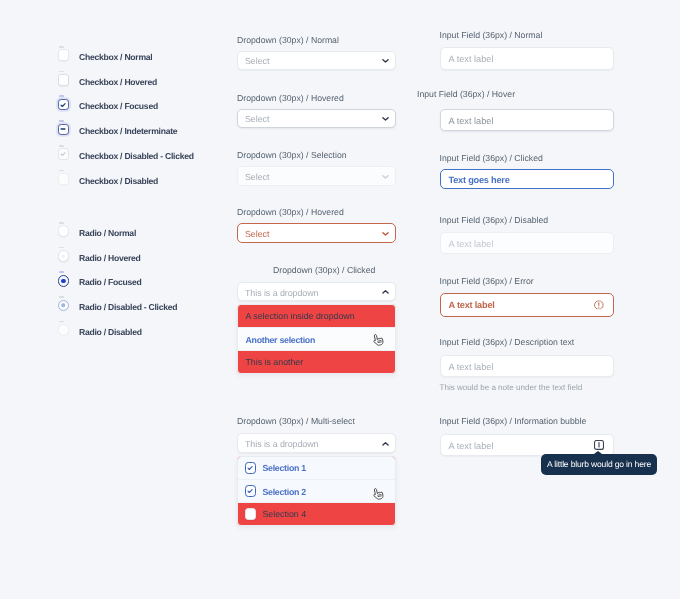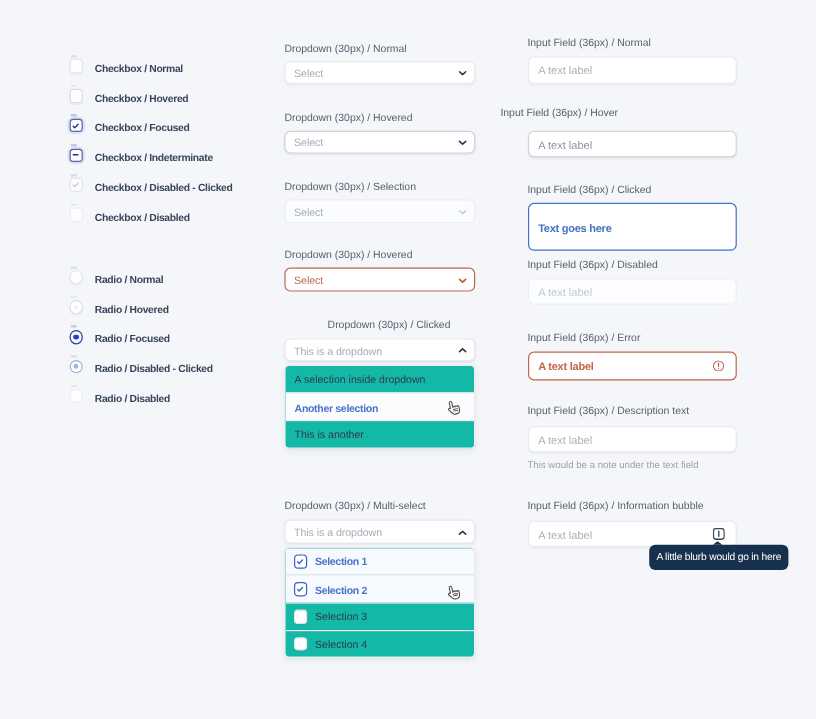--- a/index.html
+++ b/index.html
@@ -38,39 +38,39 @@
   .dd .val{font-size:8.9px;color:#a7adb6;white-space:nowrap;position:relative;top:1.1px;letter-spacing:-0.06px;}
   .dd .car{position:absolute;right:6px;top:50%;margin-top:0.6px;transform:translateY(-50%);display:flex;}
   .dd.normal{border:1px solid #e7eaee;box-shadow:0 1px 1.5px rgba(16,24,40,.04);}
   .dd.hovered{border:1px solid #cfd4db;box-shadow:0 1px 2px rgba(16,24,40,.07);}
   .dd.disabled{border:1px solid #eceef1;background:#fbfcfd;box-shadow:none;}
   .dd.error{border:1px solid #c2674d;}
   .dd.error .val{color:#c2674d;}
   .dd.open{border:1px solid #e7eaee;box-shadow:0 1px 2px rgba(16,24,40,.06);}
 
   
-  .menu{position:absolute;box-sizing:border-box;background:#14b8a6;border:1px solid #e9ebef;
+  .menu{position:absolute;box-sizing:border-box;background:#ef4444;border:1px solid #e9ebef;
         border-radius:4px;box-shadow:0 2px 5px rgba(16,24,40,.06);overflow:hidden;}
   .mitem{height:22.7px;display:flex;align-items:center;padding:0 7.5px;font-size:8.8px;color:#2e3a4d;line-height:1;
          border-top:1px solid #eef0f3;box-sizing:border-box;}
   .mitem:first-child{border-top:none;}
   .mitem.hl{color:#4a72c9;font-weight:700;background:#fbfcfe;}
   .mitem.hl span:not(.cur){letter-spacing:-0.28px;}
   .mitem.sel{color:#4a72c9;font-weight:700;background:#f6f9fe;}
   .mitem .mcb{margin-right:6.5px;margin-left:-1px;flex:none;}
   .mitem.sel span:not(.mcb){letter-spacing:-0.28px;}
 
   
   .inp{position:absolute;box-sizing:border-box;height:22.5px;border-radius:5px;background:#fff;
        display:flex;align-items:center;padding:0 8px;}
   .inp .val{font-size:9.2px;color:#a9b0b9;white-space:nowrap;position:relative;top:1.2px;}
   .inp.normal{border:1px solid #e7eaee;box-shadow:0 1px 1.5px rgba(16,24,40,.04);}
   .inp.hover{border:1px solid #d2d7dd;box-shadow:0 1px 2px rgba(16,24,40,.08);}
   .inp.hover .val{color:#8d949d;}
-  .inp.clicked{border:1.35px solid #4072c8;height:40px;}
+  .inp.clicked{border:1.35px solid #4072c8;height:20px;}
   .inp.clicked .val{color:#4570c4;font-weight:700;letter-spacing:-0.22px;top:0.9px;}
   .inp.disabled{border:1px solid #eceef1;background:#fcfdfe;}
   .inp.disabled .val{color:#c3c8ce;}
   .inp.error{border:1.35px solid #c2674d;height:24px;}
   .inp.error .val{color:#c06549;font-weight:700;letter-spacing:-0.21px;top:0.3px;}
   .inp .rgt{position:absolute;right:9px;top:50%;transform:translateY(-50%);display:flex;align-items:center;}
   .note{position:absolute;font-size:8.05px;color:#9ba3ad;white-space:nowrap;}
 
   
   .tip{position:absolute;background:#17304d;color:#fff;border-radius:5px;font-size:8.55px;font-weight:500;
@@ -240,24 +240,20 @@
               <g transform="rotate(-12 15 15)">
                 <path d="M11.0 5.4 C11.0 3.9 12.0 3.1 13.2 3.1 C14.4 3.1 15.4 3.9 15.4 5.4 L15.4 14.2 C15.4 13.1 16.2 12.5 17.3 12.5 C18.4 12.5 19.2 13.1 19.2 14.2 C19.2 13.3 20.0 12.7 21.0 12.7 C22.1 12.7 22.8 13.3 22.8 14.4 C22.8 13.6 23.5 13.1 24.4 13.1 C25.3 13.1 26.0 13.7 26.0 14.7 L26.0 19.4 C26.0 23.6 23.4 26.4 19.6 26.4 L17.7 26.4 C15.0 26.4 13.6 25.2 12.3 23.3 L7.6 17.3 C7.0 16.4 7.2 15.3 8.2 14.8 C9.2 14.2 10.4 14.5 11.0 15.3 Z" fill="#fdfdfd" stroke="#4d4d4d" stroke-width="1.9" stroke-linejoin="round"></path>
                 <path d="M15.4 17.7 L22.6 17.7" stroke="#4d4d4d" stroke-width="1.7" stroke-linecap="round"></path>
                 <path d="M15.4 20.6 L22.6 20.6" stroke="#4d4d4d" stroke-width="1.7" stroke-linecap="round"></path>
               </g>
             </svg>
           </span>
         </div>
 <div class="mitem">
           <span class="mcb cb munchecked"></span>
-          <span>Selection 3</span>
-        </div>
-<div class="mitem">
-          <span class="mcb cb munchecked"></span>
           <span>Selection 4</span>
         </div>
 </div>
 </div>
 <div id="input-col">
 <div class="sec-label" style="left:439.5px;top:30.2px;">Input Field (36px) / Normal</div>
 <div class="inp normal" style="left:439.5px;top:47.0px;width:174.0px;">
         <span class="val">A text label</span>
       </div>
 <div class="sec-label" style="left:417px;top:88.7px;">Input Field (36px) / Hover</div>

